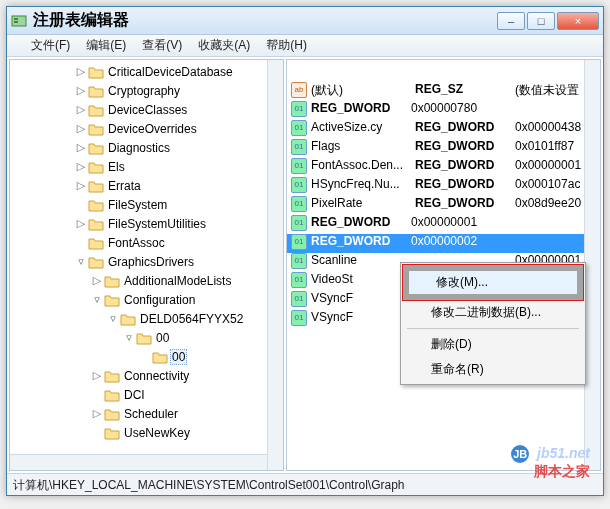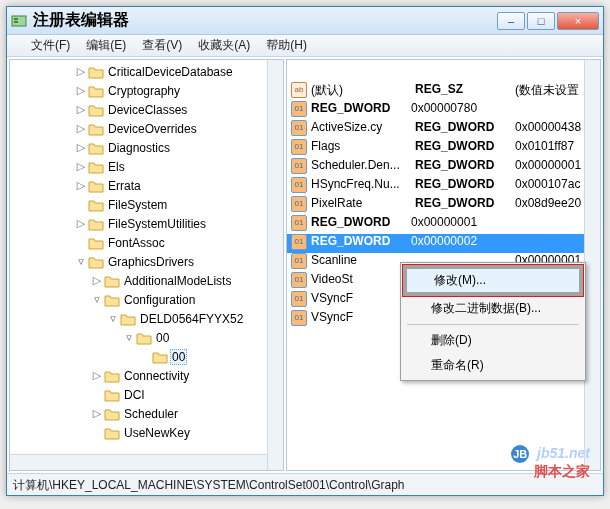--- a/index.html
+++ b/index.html
@@ -29,31 +29,31 @@
 .lbl { padding:1px 2px; }
 .lbl.sel { background:#e5f3ff; border:1px dotted #7aa7d8; padding:0 1px;}
 
 .list { flex:1; border:1px solid #b6c8db; margin:2px 2px 2px 0; position:relative; font-size:12px; background:#fff; overflow:hidden;}
 .list .scroll-v { position:absolute; right:0; top:0; bottom:0; width:16px; background:#eef3f8; border-left:1px solid #d0dbe6;}
 .list-head { height:22px; background:linear-gradient(#fdfefe,#eef3f8); border-bottom:1px solid #d0dbe6; display:flex; font-size:12px; color:#333;}
 .list-head .col { padding:3px 8px; border-right:1px solid #d9e2ec;}
 .c1{width:124px;} .c2{width:100px;} .c3{flex:1;}
 .rows { position:absolute; left:0; right:16px; top:22px; bottom:0;}
 .row { display:flex; height:19px; padding-left:4px;}
-.row .ic { width:16px; height:16px; margin-right:4px; display:inline-block; border:1px solid #6a9fd4; border-radius:2px; background:#fdba74; font-size:8px; color:#3a6ea5; text-align:center; line-height:14px;}
+.row .ic { width:16px; height:16px; margin-right:4px; display:inline-block; border:1px solid #6a9fd4; border-radius:2px; background:#86efac; font-size:8px; color:#3a6ea5; text-align:center; line-height:14px;}
 .row .ic.ab { border-color:#d08040; background:#fdeee0; color:#c05a20;}
 .row .nm{width:104px; overflow:hidden; text-overflow:ellipsis;}
 .row .tp{width:100px;font-weight:bold;}
 .row .dt{flex:1; overflow:hidden;}
 .row.sel { background:#3399ff; color:#fff;}
 .row.sel .nm{ outline:2px solid #e01818; outline-offset:-1px;}
 
 .ctxmenu { position:absolute; left:400px; top:262px; width:186px; background:#f4f4f4; border:1px solid #a0a0a0; box-shadow:2px 2px 4px rgba(0,0,0,0.3); font-size:12px; padding:2px;}
 .ctxmenu .mi{ padding:4px 12px 4px 28px; position:relative;}
-.ctxmenu .mi.hi{ background:#e5f3ff; border:4px solid #a3a3a3; outline:1px solid #e01818; padding:3px 11px 3px 27px;}
+.ctxmenu .mi.hi{ background:#e5f3ff; border:6px solid #a3a3a3; outline:1px solid #e01818; padding:3px 11px 3px 27px;}
 .ctxmenu .sep{ height:1px; background:#c8c8c8; margin:3px 4px;}
 
 .status { height:22px; border-top:1px solid #c8d4e0; font-size:12px; padding:3px 6px; background:#f0f4f8; color:#222; overflow:hidden; white-space:nowrap;}
 
 .watermark { position:absolute; right:20px; bottom:28px; color:#a8c7ff; font-size:14px; font-style:italic; opacity:.85;font-weight:bold;}
 .watermark .dot{ display:inline-block; width:18px; height:18px; background:#1a72c8; border-radius:50%; color:#fff; font-style:normal; text-align:center; line-height:18px; font-size:11px; margin-right:4px;}
 
 svg.folder{width:16px;height:14px;}
 </style>
 </head>
@@ -252,21 +252,21 @@
             <span class="dt">0x00000438</span>
           </div>
           <div class="row">
             <span class="ic ">01</span>
             <span class="nm">Flags</span>
             <span class="tp">REG_DWORD</span>
             <span class="dt">0x0101ff87</span>
           </div>
           <div class="row">
             <span class="ic ">01</span>
-            <span class="nm">Scheduler.Den...</span>
+            <span class="nm">FontAssoc.Den...</span>
             <span class="tp">REG_DWORD</span>
             <span class="dt">0x00000001</span>
           </div>
           <div class="row">
             <span class="ic ">01</span>
             <span class="nm">HSyncFreq.Nu...</span>
             <span class="tp">REG_DWORD</span>
             <span class="dt">0x000107ac</span>
           </div>
           <div class="row">

